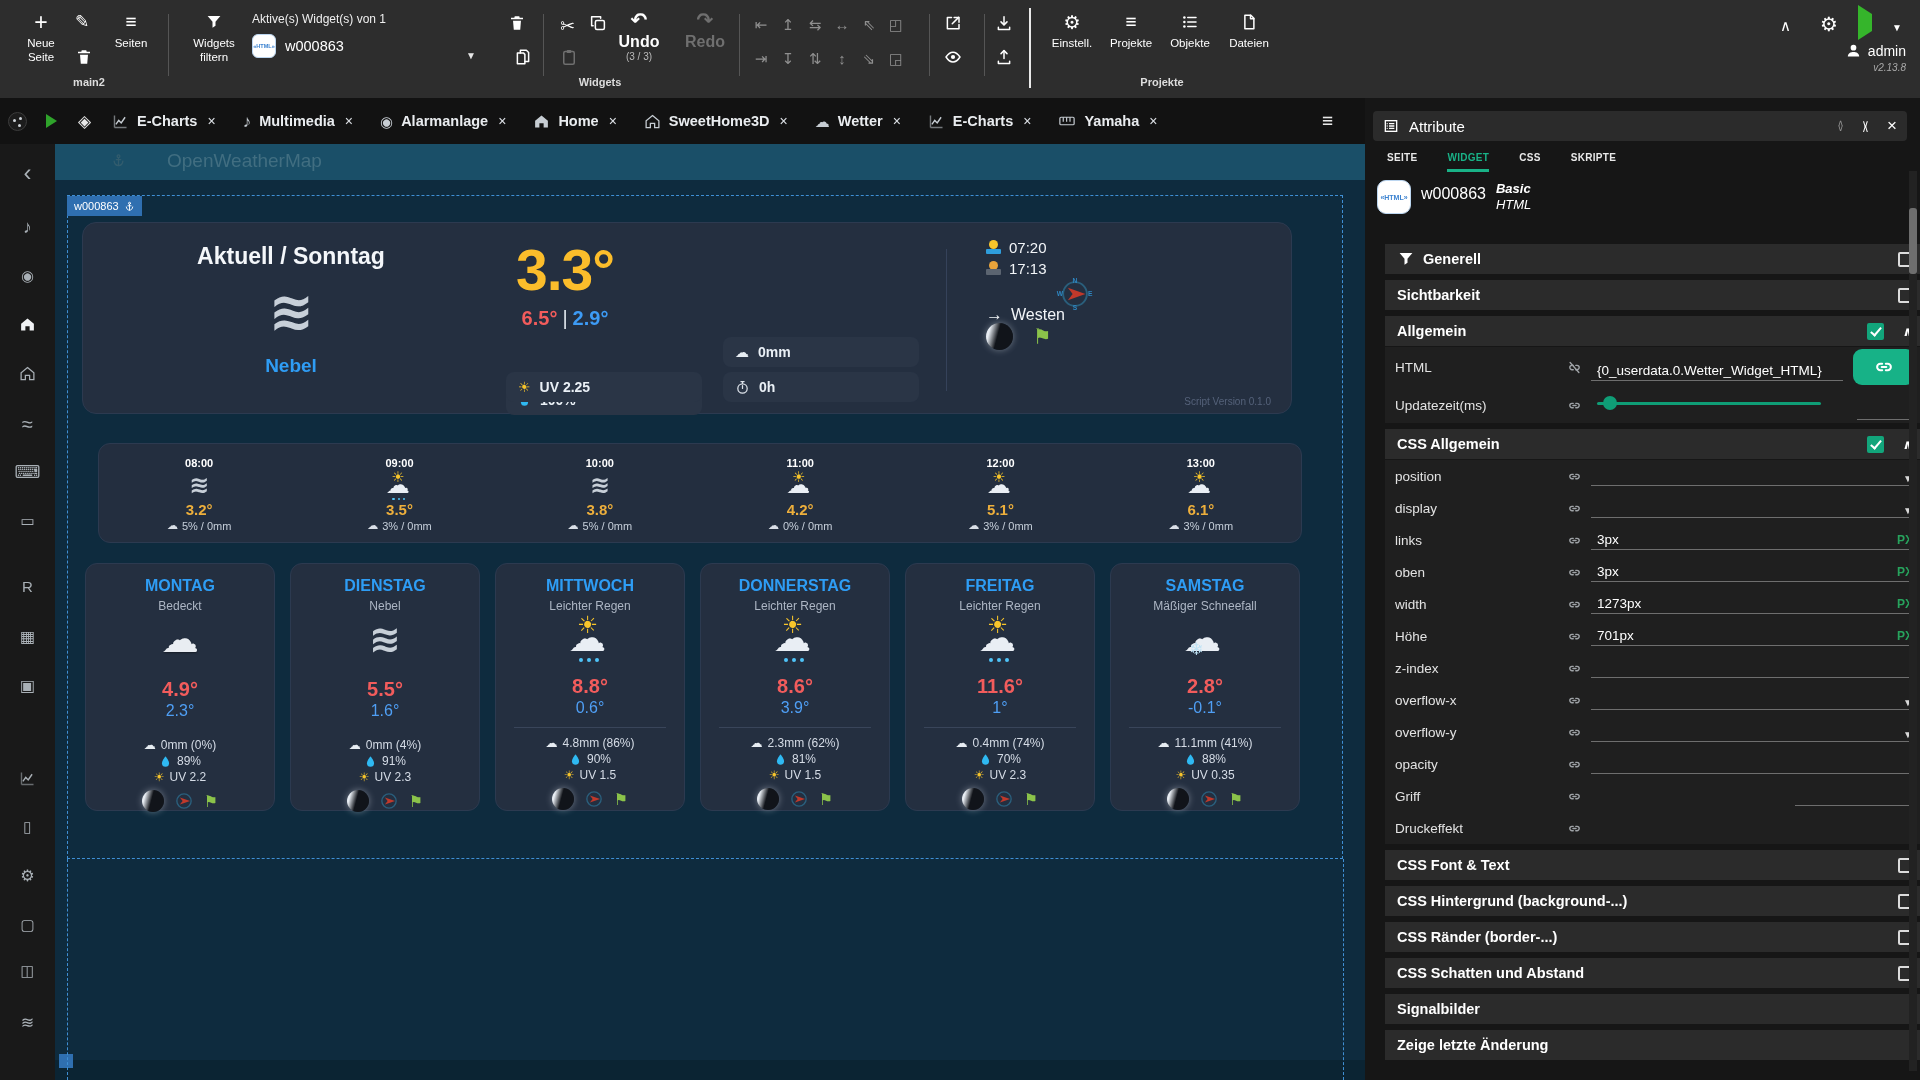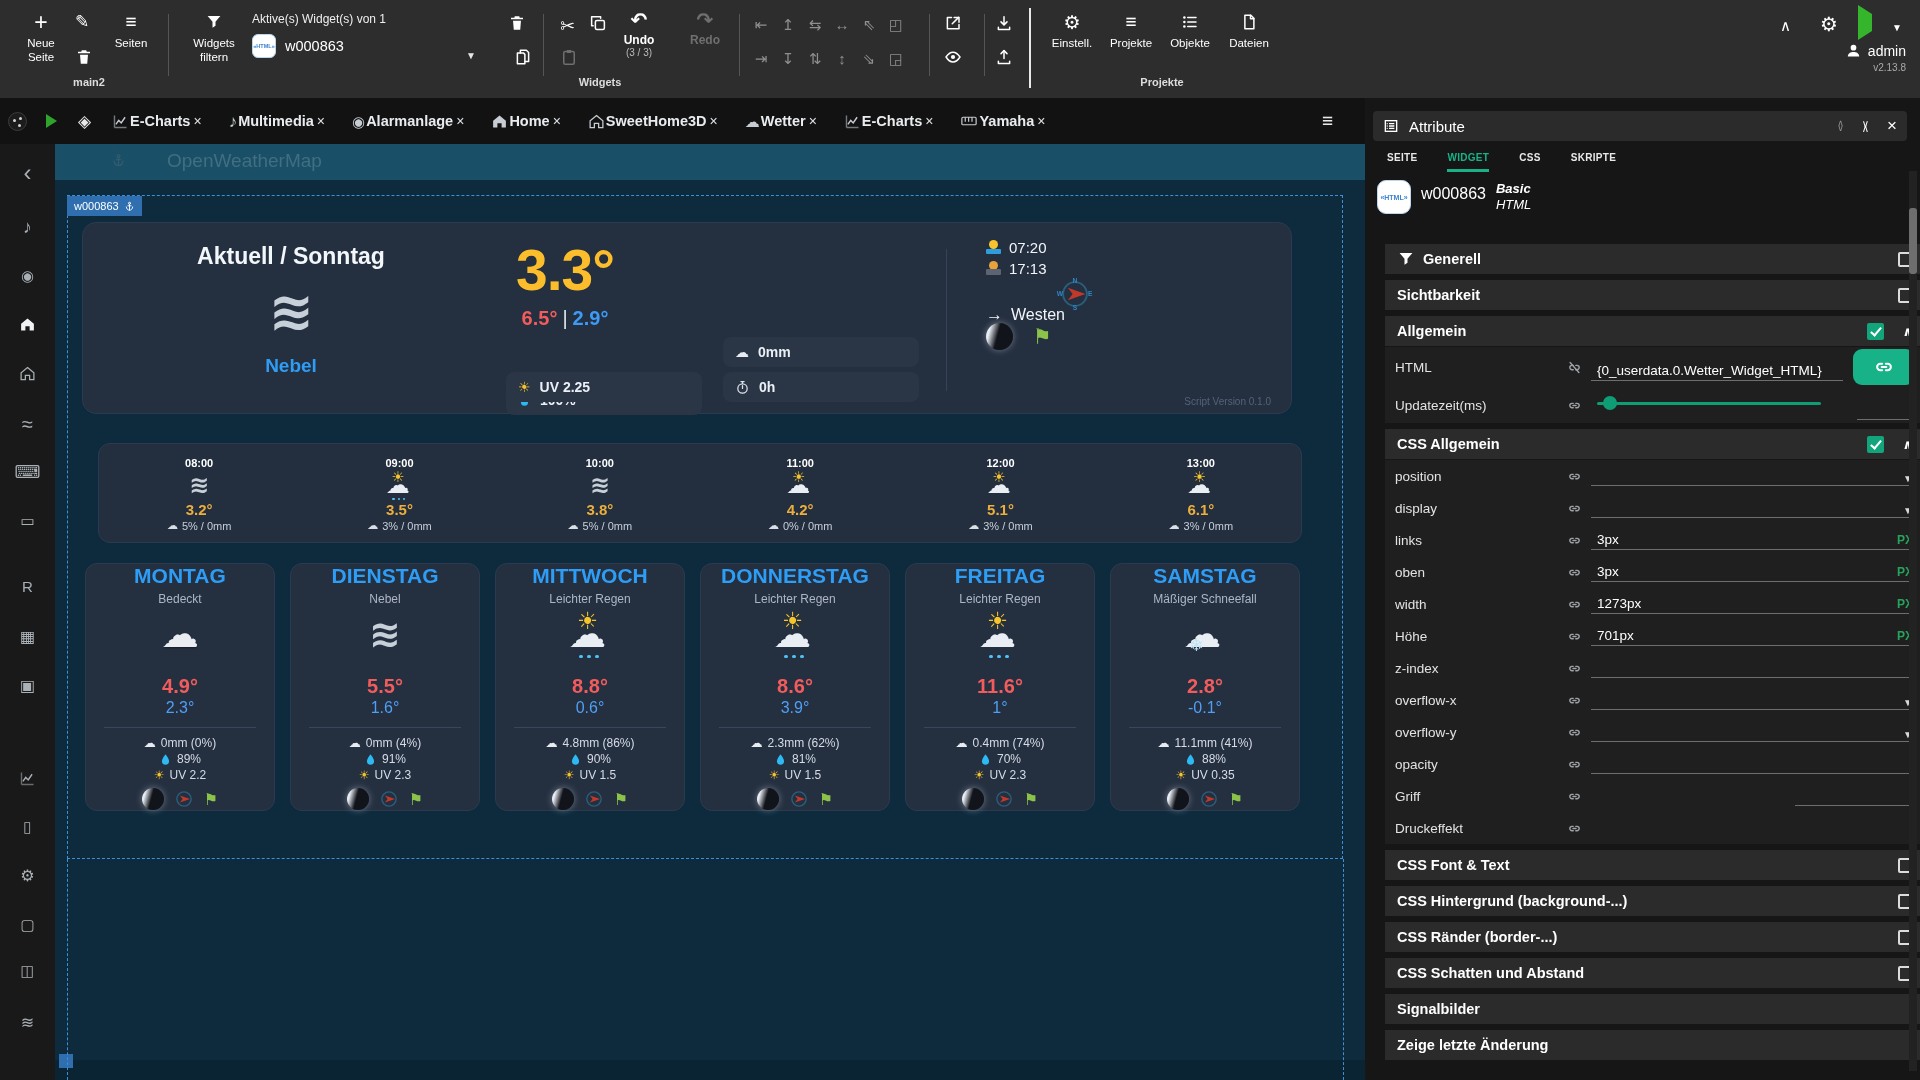--- a/index.html
+++ b/index.html
@@ -13,35 +13,35 @@
   
   .toolbar{position:absolute;left:0;top:0;width:1920px;height:98px;background:#2d2d2d}
   .tbtn{position:absolute;text-align:center;color:#fff;cursor:default}
   .tb-ic{height:24px;display:flex;align-items:center;justify-content:center;color:#fff}
   .tb-lb{font-size:11.5px;line-height:1.2;margin-top:3px;color:#fff}
   .tb-group{position:absolute;top:76px;transform:translateX(-50%);font-size:11px;font-weight:bold;color:#ddd}
   .tb-div{position:absolute;top:14px;height:62px;width:1px;background:#555}
   .tb-div.thick{width:2px;background:#e9e9e9;top:8px;height:80px}
   .dim{color:#6f6f6f!important}
   .al-ic{width:18px;text-align:center;font-size:15px;color:#8f8f8f}
-  .undo-lb{font-size:12px;font-weight:bold;margin-top:1px}
+  .undo-lb{font-size:16px;font-weight:bold;margin-top:1px}
   .undo-ct{font-size:10px;color:#bbb}
   .html-badge{display:inline-flex;align-items:center;justify-content:center;background:#fff;border-radius:6px;border:1px solid #bcd6f0}
   .html-badge i{font-style:normal;font-weight:bold;color:#3b82d0}
   .play-tri{width:0;height:0;border-left:14px solid #35b52b;border-top:9px solid transparent;border-bottom:9px solid transparent}
   .usr{position:absolute;right:14px;top:42px;display:flex;align-items:center;gap:6px;font-size:14px}
-  .ver{position:absolute;right:14px;top:62px;font-size:10px;color:#aaa}
+  .ver{position:absolute;right:14px;top:62px;font-size:10px;font-style:italic;color:#aaa}
 
   
   .tabbar{position:absolute;left:0;top:98px;width:1365px;height:46px;background:#121212;display:flex;align-items:center}
   .tb-static{position:absolute;top:0;height:46px;display:flex;align-items:center}
   .vis-logo{width:19px;height:19px;border-radius:50%;background:#1c1c1c;border:1px solid #3c3c3c;position:relative}
   .vis-logo i{position:absolute;width:3px;height:3px;border-radius:50%;background:#cfd4d9}
   .tabs{position:absolute;left:112px;top:0;height:46px;display:flex;align-items:center}
-  .tab{display:flex;align-items:center;gap:1px;margin-right:27px;font-size:14.5px;font-weight:600;color:#e9ecef}
+  .tab{display:flex;align-items:center;gap:8px;margin-right:27px;font-size:14.5px;font-weight:600;color:#e9ecef}
   .tab .tic{color:#c7cdd3;display:inline-flex}
   .tab .tx{color:#dfe3e8;font-size:14px;font-weight:400;margin-left:2px}
   .burger{position:absolute;left:1322px;top:12px;font-size:19px;color:#e8e8e8}
 
   
   .sidebar{position:absolute;left:0;top:144px;width:55px;height:936px;background:#191919}
   .sb-ic{position:absolute;left:0;width:55px;text-align:center;color:#a9b0b6}
 
   
   .canvas{position:absolute;left:55px;top:144px;width:1310px;height:936px;background:#0e2b3e;overflow:hidden}
@@ -83,21 +83,21 @@
   .hour{flex:1;display:flex;flex-direction:column;align-items:center;justify-content:center;gap:1px;padding-top:3px}
   .hour-time{color:#ffffff;font-weight:bold;font-size:11px}
   .hour-ic{height:30px;display:flex;align-items:center;justify-content:center}
   .hour-temp{color:#edaf3c;font-weight:bold;font-size:15px}
   .hour-pp{color:#c6cfda;font-size:11px;display:flex;gap:4px;align-items:center}
   .hour-pp .cl{font-size:11px;color:#d8dee6}
 
   
   .daily{position:absolute;left:30px;top:419px;display:flex;gap:15px}
   .day-card{width:190px;height:248px;background:#242f40;border:1px solid #2c3a50;border-radius:12px;display:flex;flex-direction:column;align-items:center}
-  .day-name{color:#2e9df5;font-weight:bold;font-size:21px}
+  .day-name{margin-top:13px;color:#2e9df5;font-weight:bold;font-size:16px}
   .day-cond{margin-top:4px;color:#adb6c4;font-size:12px;height:14px}
   .day-ic{height:52px;margin-top:4px;display:flex;align-items:center;justify-content:center}
   .day-max{margin-top:17px;color:#f25c5c;font-weight:bold;font-size:20px}
   .day-min{color:#4f9ff5;font-size:16px;margin-top:1px}
   .day-div{width:152px;height:1px;background:#39455a;margin:10px 0 7px}
   .day-stat{font-size:12px;color:#d5dce6;line-height:16px;display:flex;gap:5px;align-items:center}
   .day-icons{display:flex;gap:9px;align-items:center;margin-top:5px}
   .day-moon{width:22px;height:22px}
   .day-flag{font-size:16px;color:#8bc34a}
 

